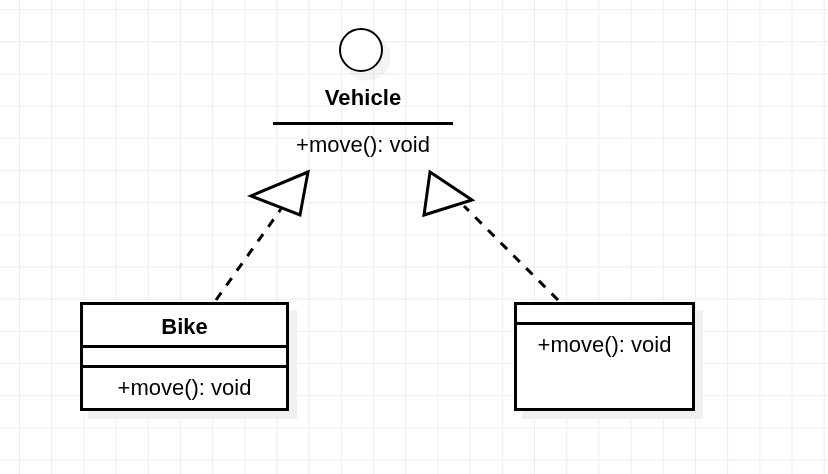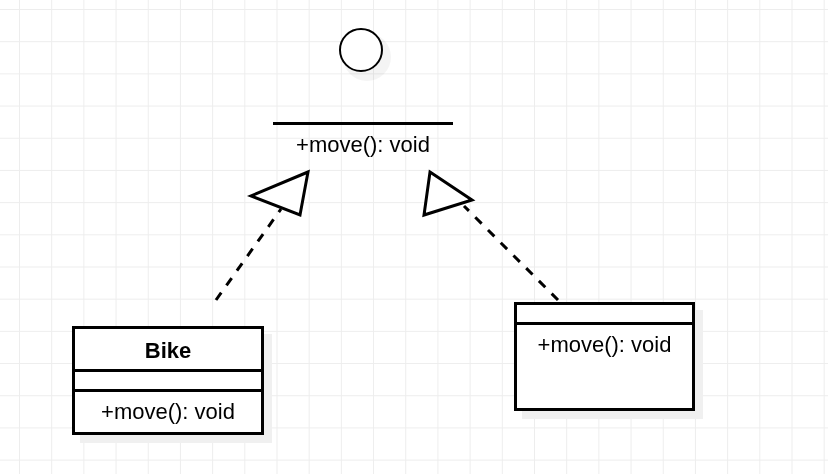--- a/index.html
+++ b/index.html
@@ -81,21 +81,21 @@
   }
 
   
   .class-node {
     position: absolute;
     box-sizing: border-box;
     background: #ffffff;
     border: 3px solid #000000;
     box-shadow: 8px 8px 0 0 #f0f0f0;
   }
-  #node-bike { left: 72px;  top: 302px; width: 192px; height: 109px; margin-top: 24px; }
+  #node-bike { left: 80px;  top: 302px; width: 209px; height: 109px; }
   #node-car  { left: 514px; top: 302px; width: 181px; height: 109px; }
 
   .class-name {
     height: 43px;
     line-height: 43px;
     text-align: center;
     font-size: 22px;
     font-weight: bold;
     color: #000000;
     border-bottom: 3px solid #000000;
@@ -125,20 +125,21 @@
 
     <line x1="216" y1="300" x2="281" y2="209" stroke="#000000" stroke-width="3" stroke-dasharray="9 9" stroke-linecap="butt"></line>
     <polygon points="308,172 251,196 300,215" fill="#ffffff" stroke="#000000" stroke-width="3" stroke-linejoin="miter"></polygon>
 
     <line x1="558" y1="300" x2="464" y2="206" stroke="#000000" stroke-width="3" stroke-dasharray="9 9" stroke-linecap="butt"></line>
     <polygon points="430,172 472,200 424,215" fill="#ffffff" stroke="#000000" stroke-width="3" stroke-linejoin="miter"></polygon>
   </svg>
 
   <div class="iface-node">
     <div class="iface-circle"></div>
+    <div class="iface-title">Vehicle</div>
     <div class="iface-divider"></div>
     <div class="iface-op">+move(): void</div>
   </div>
 
   <div id="node-bike" class="class-node">
     <div class="class-name">Bike</div>
     <div class="class-attrs"></div>
     <div class="class-ops">+move(): void</div>
   </div>
 

